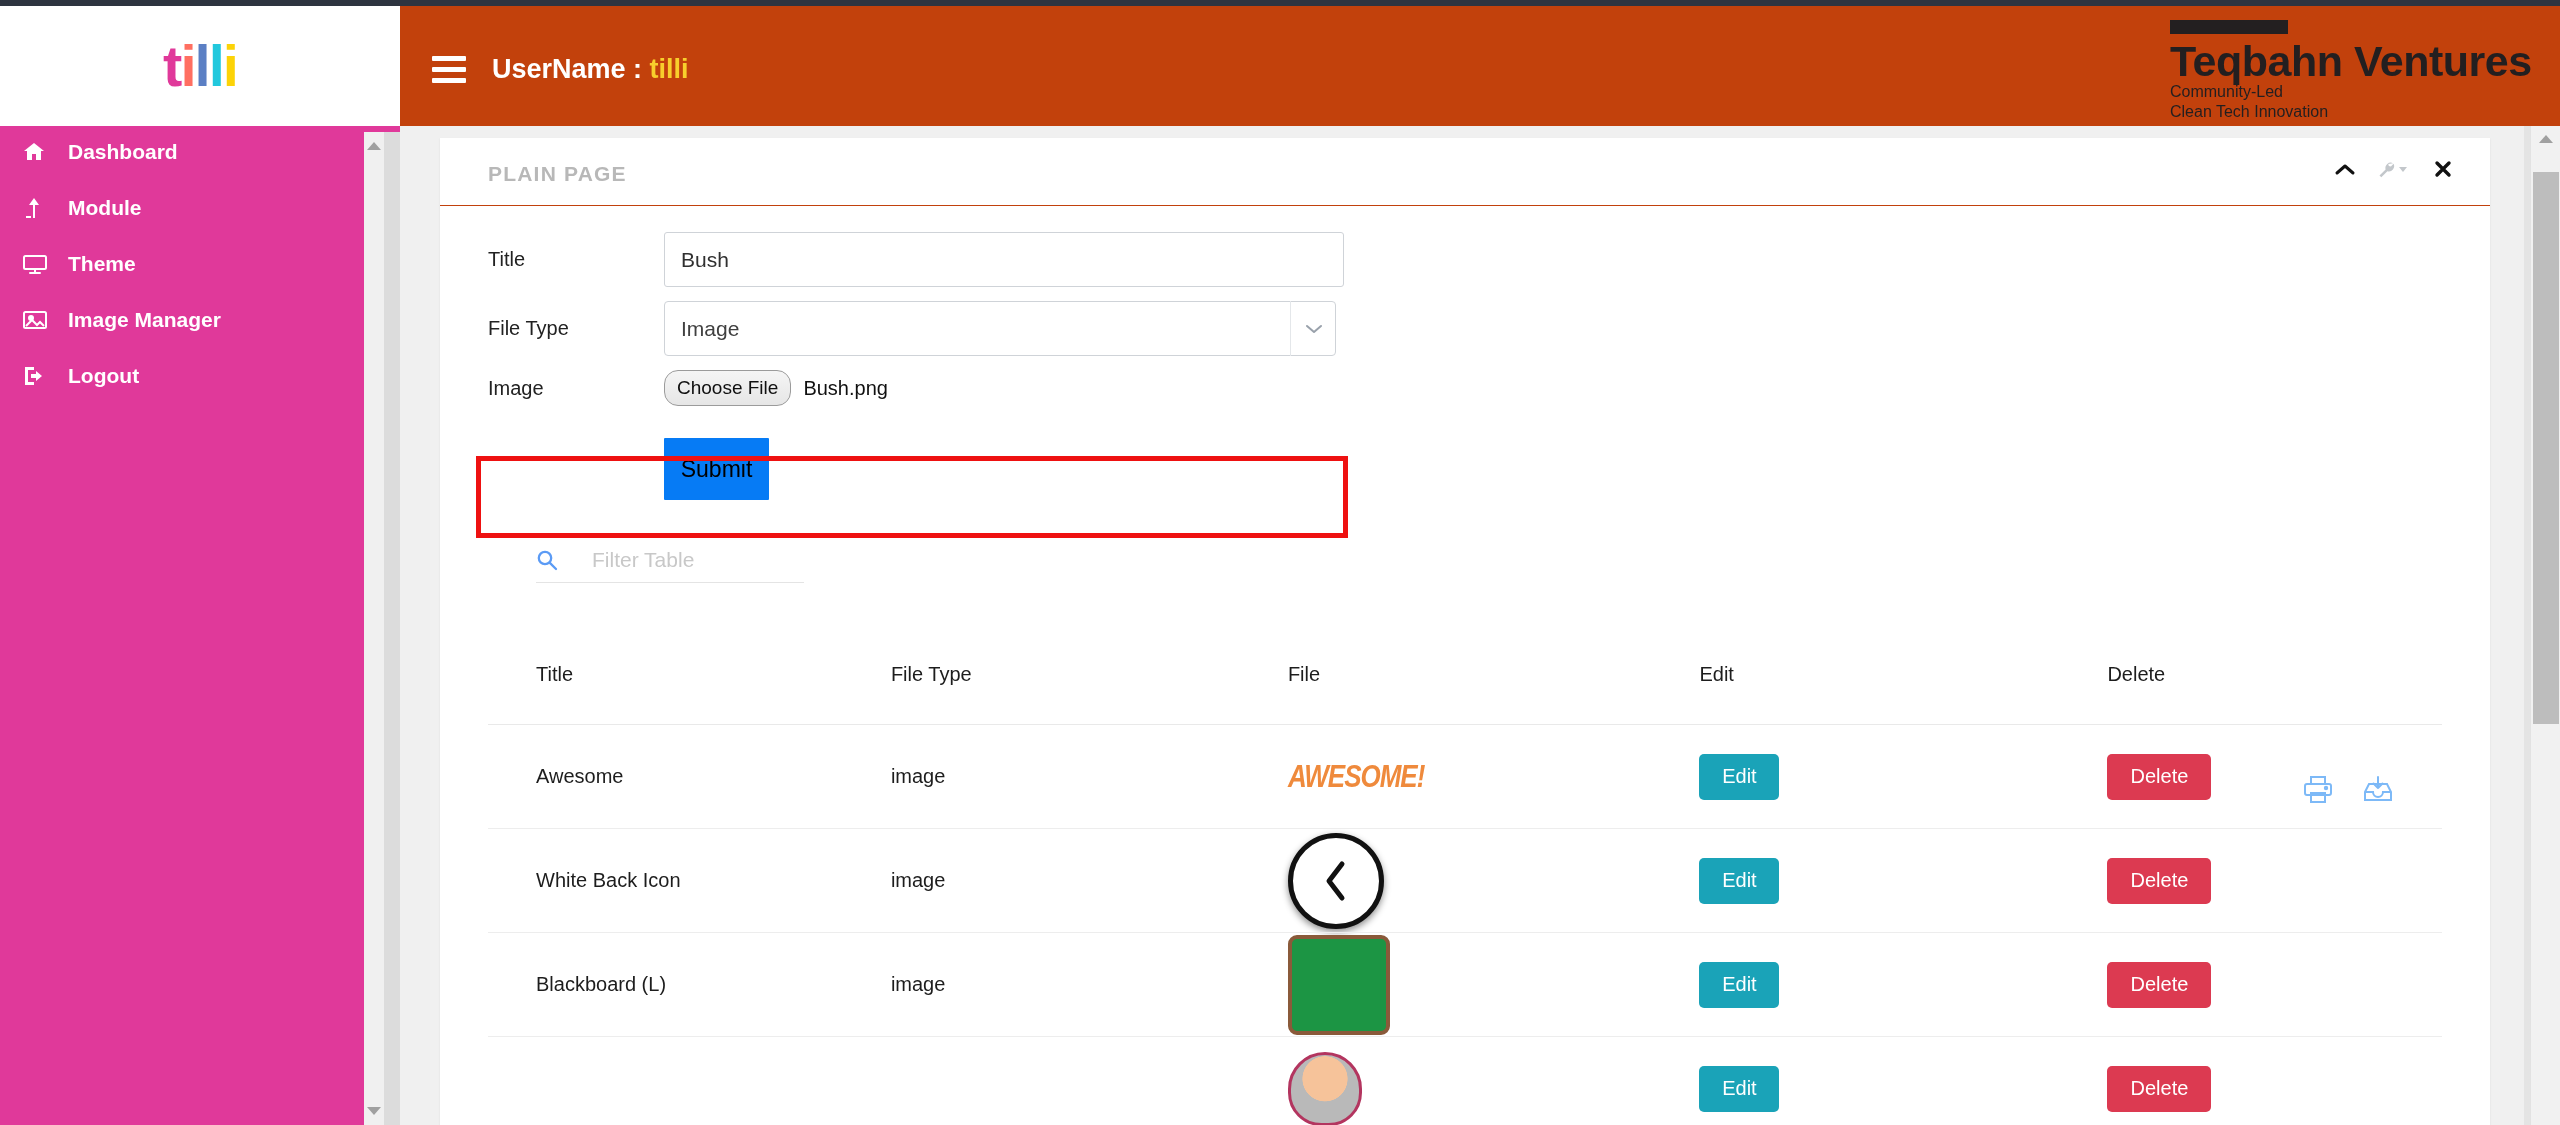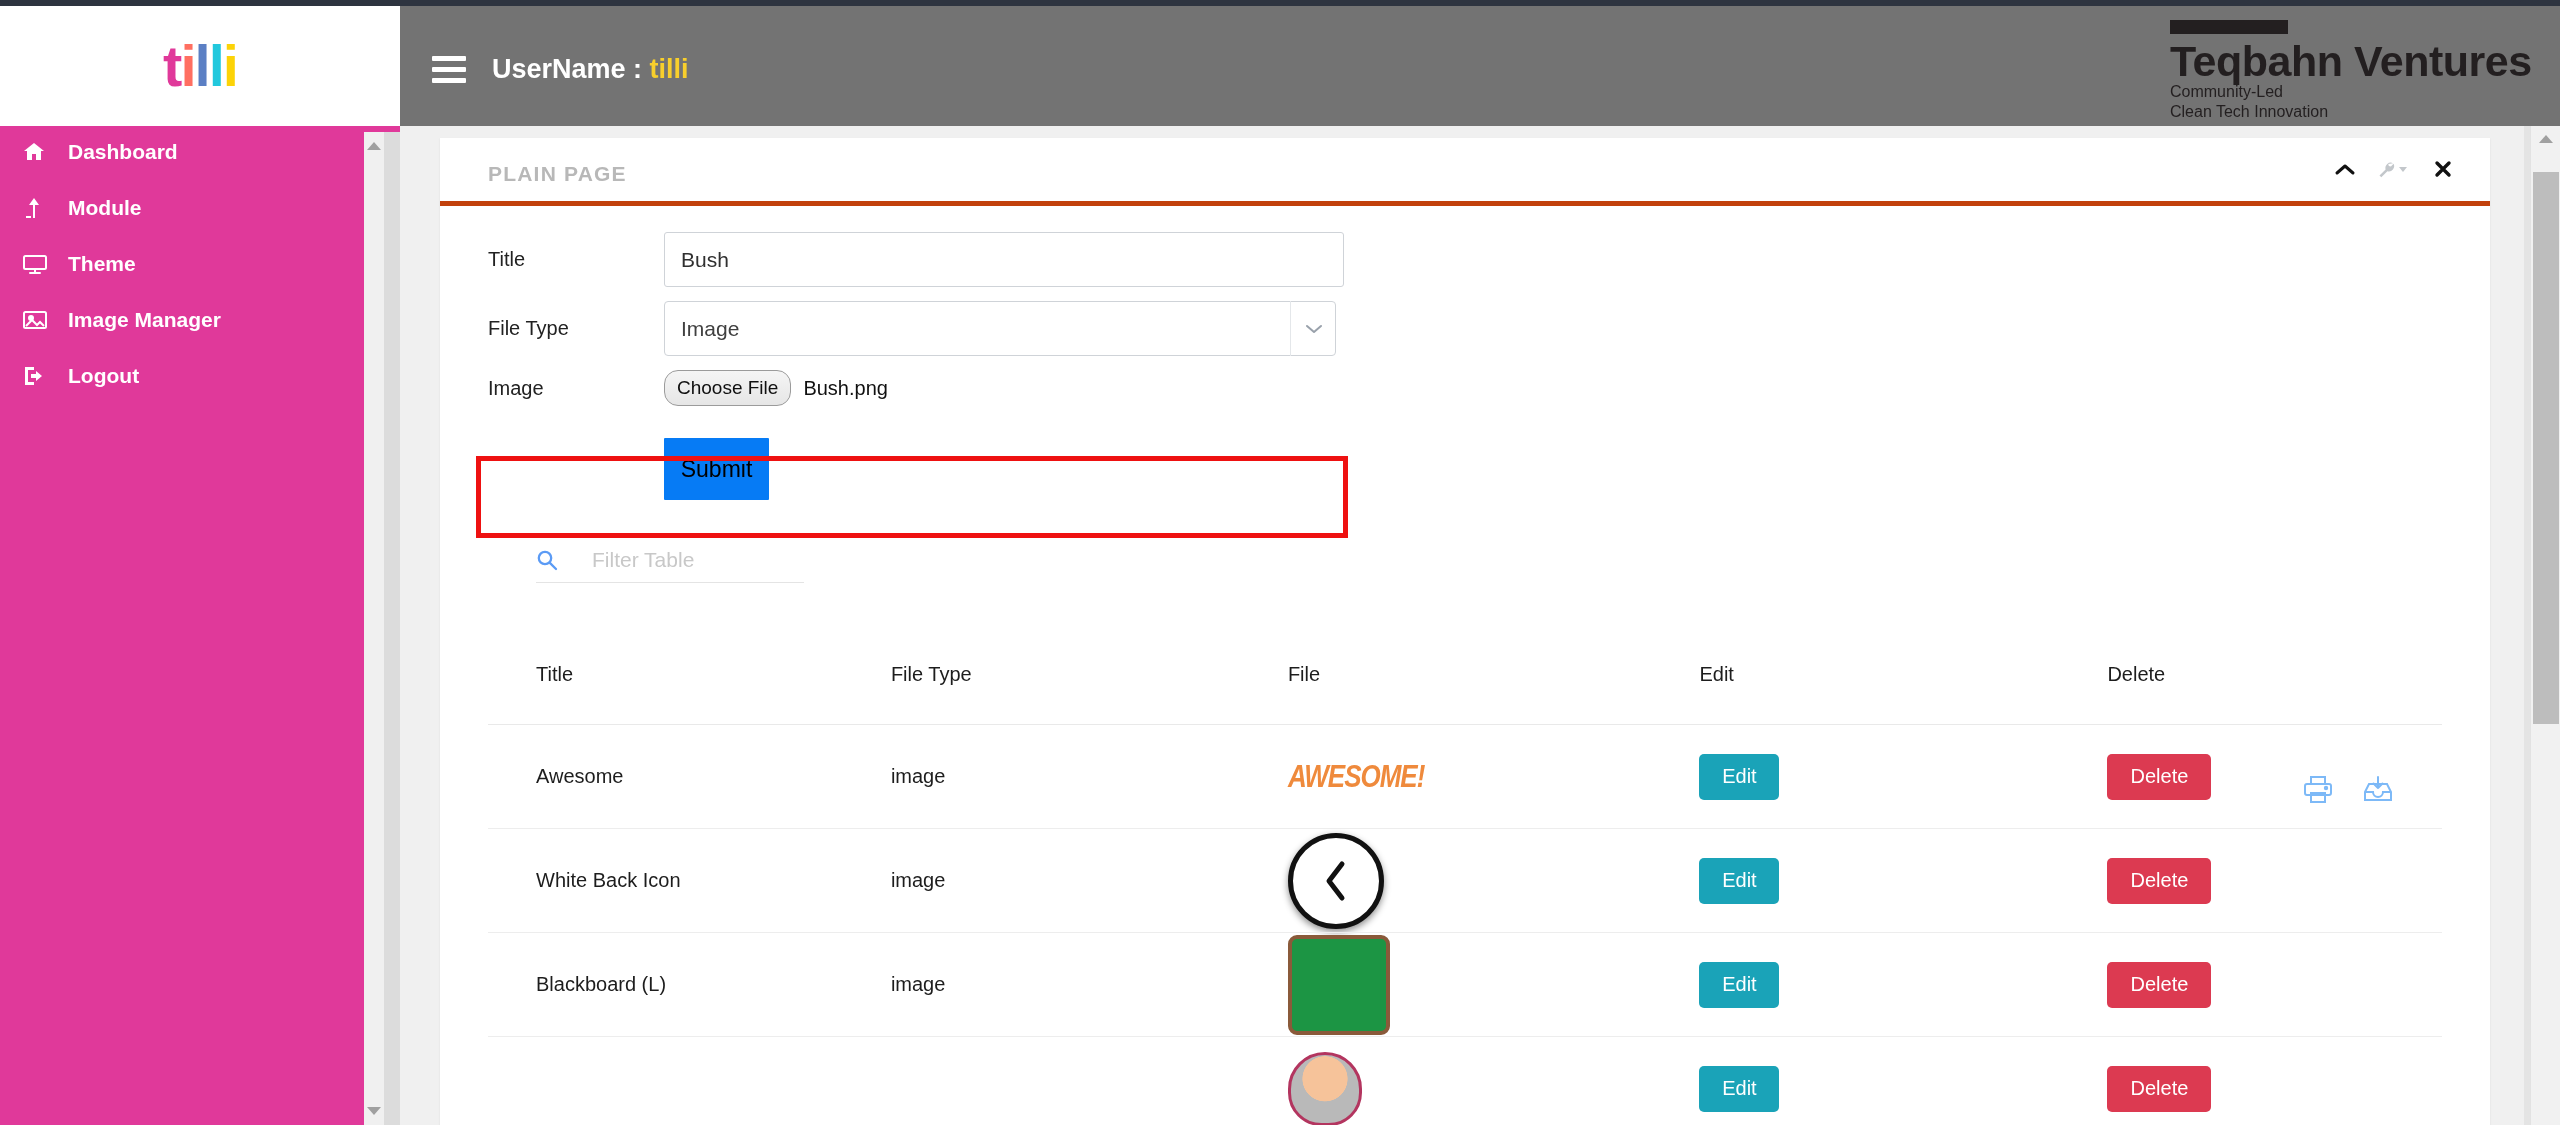--- a/index.html
+++ b/index.html
@@ -57,21 +57,21 @@
   .sb-arrow.bot { position:absolute; bottom: 4px; }
   .tri-up { width:0;height:0;border-left:7px solid transparent;border-right:7px solid transparent;border-bottom:8px solid #a0a0a0; }
   .tri-down { width:0;height:0;border-left:7px solid transparent;border-right:7px solid transparent;border-top:8px solid #a0a0a0; }
   .sb-gutter {
     position: absolute; top: 126px; right: 0; width: 16px; height: 999px; background: #dcdcdc;
   }
 
   
   .header {
     position: absolute; top: 6px; left: 400px; width: 2160px; height: 120px;
-    background: #737373;
+    background: #c2410c;
   }
   .hamburger {
     position: absolute; left: 32px; top: 50px; width: 34px; cursor: pointer;
   }
   .hamburger i { display:block; height: 5px; background: #fff; margin-bottom: 6px; border-radius:1px;}
   .username {
     position: absolute; left: 92px; top: 48px;
     font-size: 27px; font-weight: bold; color: #ffffff;
   }
   .username b { color: #f8cf2c; }
@@ -84,21 +84,21 @@
   
   .content {
     position: absolute; top: 126px; left: 400px; width: 2130px; height: 999px;
     background: #f0f0f0; overflow: hidden;
   }
   .panel {
     position: absolute; top: 12px; left: 40px; width: 2050px; height: 1100px;
     background: #ffffff; box-shadow: 0 1px 2px rgba(0,0,0,.08);
   }
   .panel-head {
-    position: relative; height: 68px; border-bottom: 5px solid #c2410c; text-align: center;
+    position: relative; height: 68px; border-bottom: 1px solid #c2410c; text-align: center;
   }
   .panel-title {
     position: absolute; left: 48px; top: 24px;
     font-size: 21px; letter-spacing: 1.2px; color: #b8b8b8; font-weight: bold;
   }
   .panel-tools { position:absolute; right: 38px; top: 22px; display:flex; gap: 22px; align-items:center; }
   .ptool { cursor: pointer; line-height: 1; }
 
   
   .form { padding: 26px 48px 0 48px; position: relative; }

